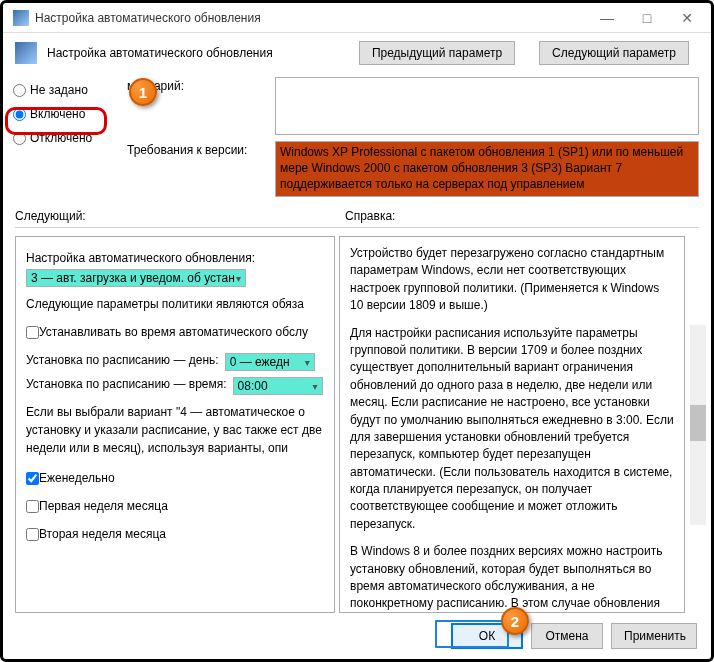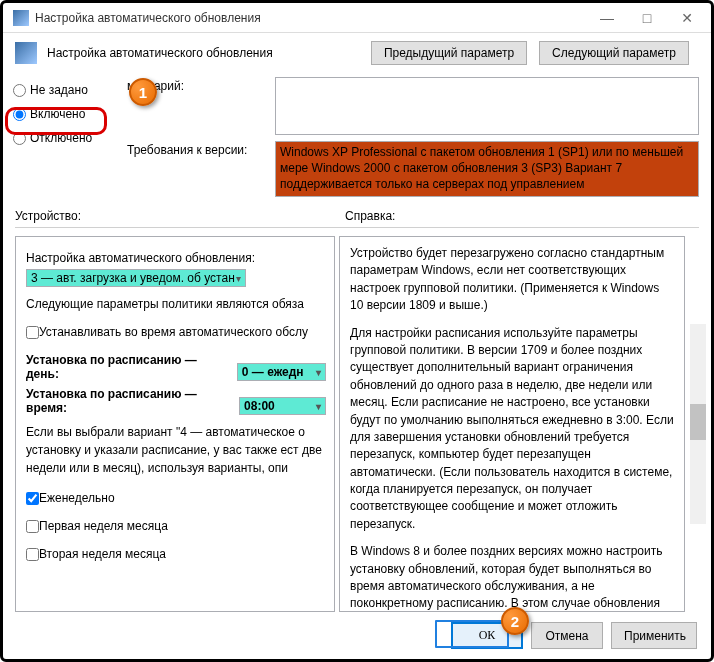--- a/index.html
+++ b/index.html
@@ -5,23 +5,23 @@
 * { box-sizing: border-box; font-family: "Segoe UI", Tahoma, sans-serif; font-size: 12px; }
 body { margin: 0; background: #fff; }
 .window { width: 714px; height: 662px; border: 3px solid #000; border-radius: 6px; background: #fff; display: flex; flex-direction: column; overflow: hidden; }
 .titlebar { height: 30px; display: flex; align-items: center; padding: 0 4px; border-bottom: 1px solid #ddd; }
 .titlebar .icon { width: 16px; height: 16px; background: linear-gradient(135deg,#3a6ea5,#9ec9ff); margin: 0 6px; }
 .titlebar .title { flex: 1; color: #333; }
 .titlebar .ctl { width: 40px; text-align: center; color: #666; font-size: 14px; line-height: 30px; }
 .header { display: flex; align-items: center; padding: 8px 12px; gap: 10px; }
 .header .icon { width: 22px; height: 22px; background: linear-gradient(135deg,#3a6ea5,#9ec9ff); }
 .header .title { flex: 1; }
-.navbtns { display: flex; gap: 12px; padding-right: 10px; }
+.navbtns { display: flex; gap: 24px; padding-right: 10px; }
 .btn { border: 1px solid #adadad; background: #e1e1e1; padding: 4px 12px; cursor: pointer; }
-.btn.primary { border: 2px solid #0078d7; background: #e5f1fb; font-family: Liberation Serif, serif; }
+.btn.primary { border: 2px solid #0078d7; background: #e5f1fb; }
 .top-section { display: flex; padding: 4px 12px 8px 10px; gap: 6px; position: relative; }
 .radio-col { width: 108px; display: flex; flex-direction: column; gap: 10px; padding-top: 6px; position: relative; }
 .radio-item { display: flex; align-items: center; gap: 4px; }
 .radio-item input { margin: 0; }
 .highlight-box { position: absolute; border: 3px solid #d90000; border-radius: 10px; left: -8px; top: 30px; width: 102px; height: 28px; pointer-events: none; }
 .fields-col { flex: 1; display: flex; flex-direction: column; gap: 6px; }
 .field-row { display: flex; gap: 8px; }
 .field-label { width: 140px; padding-top: 2px; }
 .comment-box { flex: 1; height: 58px; border: 1px solid #abadb3; background: #fff; resize: none; }
 .version-box { flex: 1; height: 56px; border: 1px solid #abadb3; background: #c2410c; overflow-y: scroll; padding: 2px 4px; line-height: 1.35; }
@@ -34,21 +34,21 @@
 .help-pane { flex: 1; border: 1px solid #abadb3; background: #fff; overflow: hidden; padding: 8px 10px; line-height: 1.45; }
 .outer-scroll { width: 18px; display: flex; flex-direction: column; align-items: center; justify-content: center; }
 .outer-scroll .track { width: 16px; height: 200px; background: #f0f0f0; position: relative; }
 .outer-scroll .thumb { width: 16px; height: 36px; background: #c2c2c2; position: absolute; top: 80px; }
 .params-pane .plabel { margin: 4px 0 4px 0; }
 .combo { border: 1px solid #abadb3; background: #5eead4; padding: 1px 4px; display: flex; justify-content: space-between; align-items: center; width: 220px; }
 .combo .arrow { font-size: 10px; color: #555; }
 .combo.small { width: 90px; display: inline-flex; }
 .chk { display: flex; align-items: center; gap: 0; margin: 14px 0; }
 .chk input { margin: 0; }
-.inline-row { display: flex; align-items: flex-end; gap: 6px; margin: 6px 0; flex-wrap: nowrap; font-weight: bold; }
+.inline-row { display: flex; align-items: flex-start; gap: 6px; margin: 6px 0; flex-wrap: nowrap; }
 .footer { display: flex; justify-content: flex-end; gap: 8px; padding: 10px 14px; position: relative; }
 .marker { position: absolute; width: 28px; height: 28px; border-radius: 50%; background: radial-gradient(circle at 30% 30%, #ff9a3d, #e86b00); border: 2px solid #cc5a00; color: #fff; font-weight: bold; font-size: 15px; display: flex; align-items: center; justify-content: center; box-shadow: 2px 2px 4px rgba(0,0,0,.4); z-index: 20; }
 .marker.m1 { left: 126px; top: 75px; }
 .marker.m2 { right: 182px; bottom: 24px; }
 .window { position: relative; }
 p { margin: 0 0 10px 0; }
 .ok-highlight { position: absolute; border: 2px solid #2080e0; right: 202px; bottom: 11px; width: 74px; height: 28px; pointer-events: none; border-radius: 1px; }
 </style>
 </head>
 <body>
@@ -94,21 +94,21 @@
       </div>
       <div class="field-row">
         <div class="field-label">Требования к версии:</div>
         <div class="version-box"><span>Windows XP Professional с пакетом обновления 1 (SP1) или по меньшей мере Windows 2000 с пакетом обновления 3 (SP3)
 Вариант 7 поддерживается только на серверах под управлением</span></div>
       </div>
     </div>
   </div>
 
   <div class="mid-labels">
-    <div class="l">Устройство:</div>
+    <div class="l">Следующий:</div>
     <div class="r">Справка:</div>
   </div>
   <div class="divider"></div>
 
   <div class="body">
     <div class="params-pane">
       <div class="plabel">Настройка автоматического обновления:</div>
       <div class="combo">
         <span>3 — авт. загрузка и уведом. об устан</span>
         <span class="arrow">▾</span>

